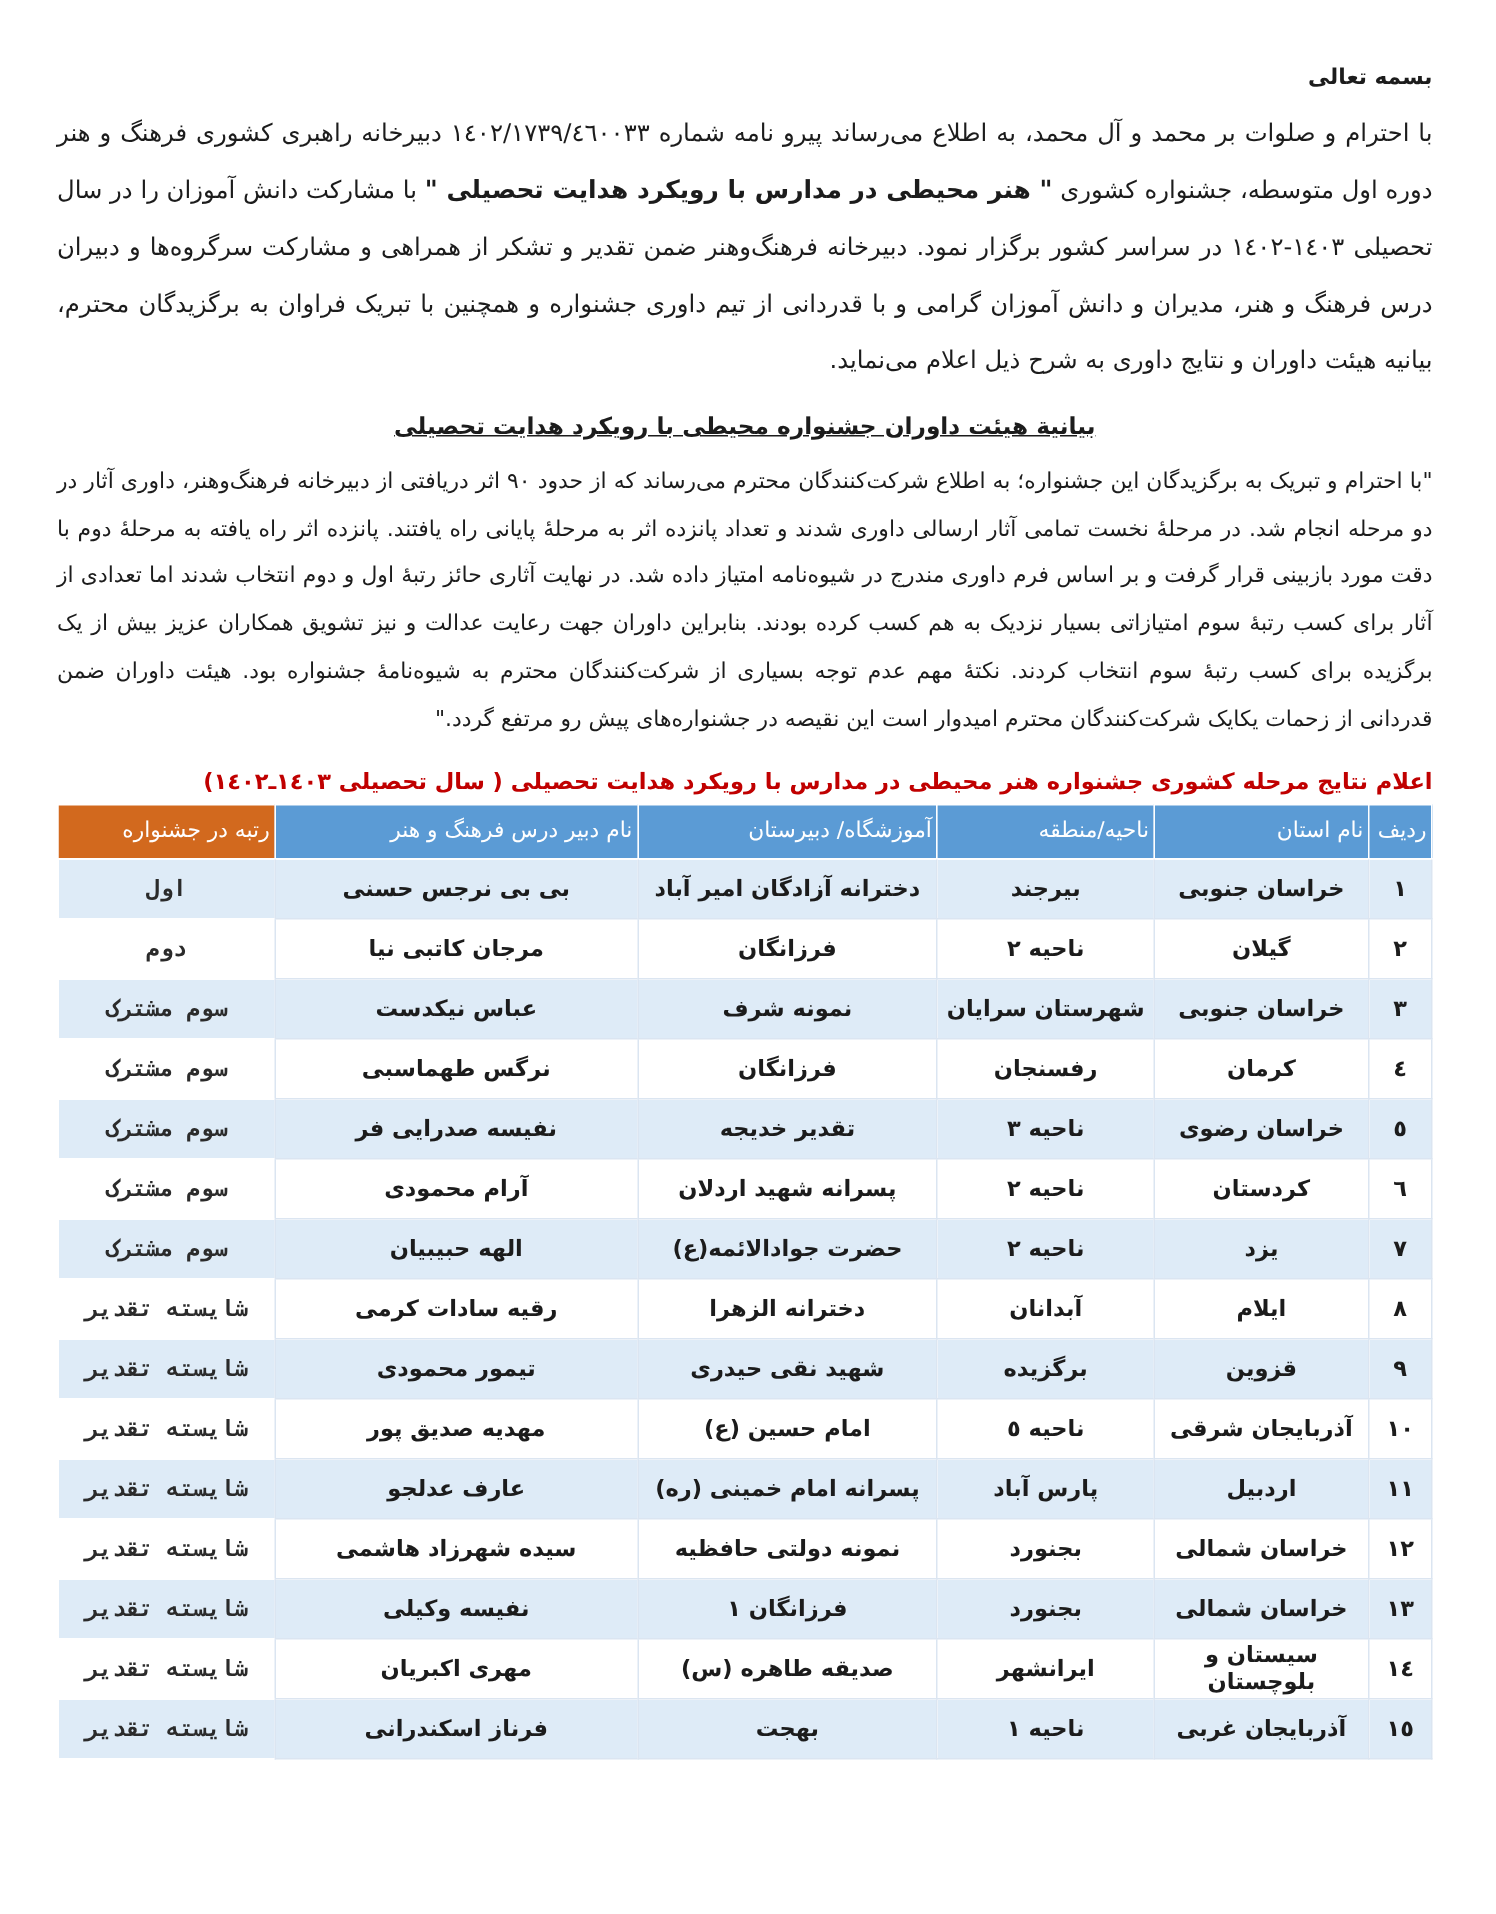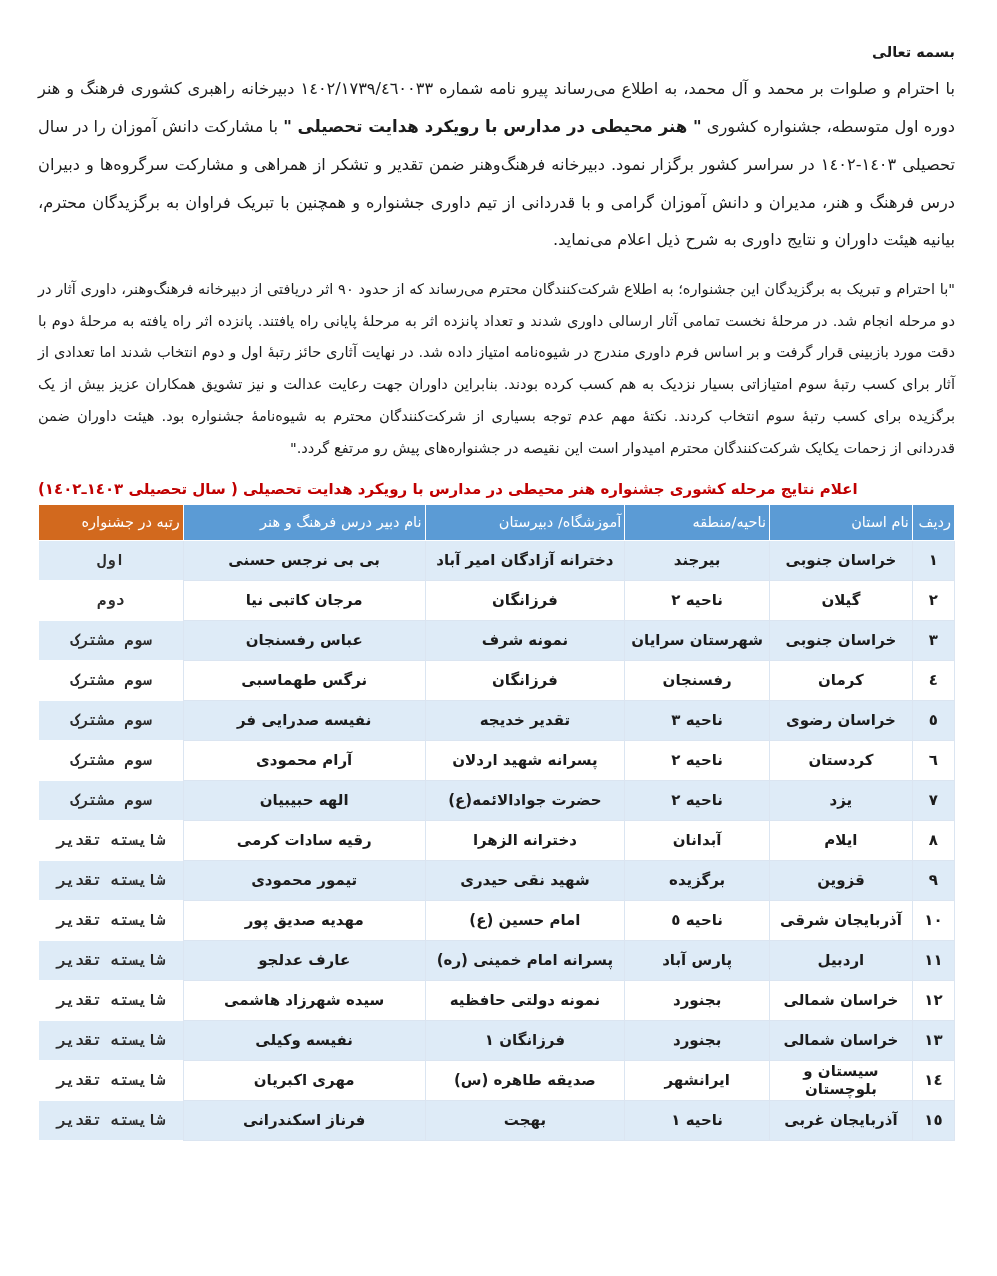--- a/index.html
+++ b/index.html
@@ -26,21 +26,21 @@
   }
   .para-1{font-size:16.2px;line-height:2.32;margin-bottom:14px;}
   .para-1 b{font-size:16.6px;}
   .jury-heading{
     text-align:center;font-weight:bold;font-size:15.5px;
     text-decoration:underline;margin:16px 0 12px 0;
   }
   .para-2{font-size:14.6px;line-height:2.18;margin-bottom:16px;}
   .table-title{
     color:var(--title-red);font-weight:bold;font-size:15px;
-    text-align:left;margin:12px 0 6px 0;
+    text-align:right;margin:12px 0 6px 0;
   }
   table.results{
     width:100%;border-collapse:collapse;table-layout:fixed;
     font-size:15px;font-weight:bold;
   }
   table.results th{
     background:var(--header-blue);color:#ffffff;
     height:36px;border:1.5px solid #ffffff;
     font-size:14.5px;padding:2px 3px;text-align:right;font-weight:normal;
   }
@@ -60,20 +60,21 @@
 </style>
 </head>
 <body>
 
 <div class="page">
 
   <p class="bismillah">بسمه تعالی</p>
 
   <p class="para para-1"><span>با احترام و صلوات بر محمد و آل محمد، به اطلاع می‌رساند پیرو نامه شماره  ١٤٠٢/١٧٣٩/٤٦٠٠٣٣ دبیرخانه راهبری کشوری فرهنگ و هنر دوره اول متوسطه، جشنواره کشوری </span><b>" هنر محیطی در مدارس با رویکرد هدایت تحصیلی "</b><span> با مشارکت دانش آموزان را در سال تحصیلی ١٤٠٣-١٤٠٢ در سراسر کشور برگزار نمود. دبیرخانه فرهنگ‌وهنر ضمن تقدیر و تشکر از همراهی و مشارکت سرگروه‌ها و دبیران درس فرهنگ و هنر، مدیران و دانش آموزان گرامی و با قدردانی از تیم داوری جشنواره و همچنین با تبریک فراوان به برگزیدگان محترم، بیانیه هیئت داوران و نتایج داوری به شرح ذیل اعلام می‌نماید.</span></p>
 
+  <p class="jury-heading">بیانیة هیئت داوران جشنواره محیطی با رویکرد هدایت تحصیلی</p>
 
   <p class="para para-2">"با احترام و تبریک به برگزیدگان این جشنواره؛ به اطلاع شرکت‌کنندگان محترم می‌رساند که از حدود ٩٠ اثر دریافتی از دبیرخانه فرهنگ‌وهنر، داوری آثار در دو مرحله انجام شد. در مرحلهٔ نخست تمامی آثار ارسالی داوری شدند و تعداد پانزده اثر به مرحلهٔ پایانی راه یافتند. پانزده اثر راه یافته به مرحلهٔ دوم با دقت مورد بازبینی قرار گرفت و بر اساس فرم داوری مندرج در شیوه‌نامه امتیاز داده شد. در نهایت آثاری حائز رتبهٔ اول و دوم انتخاب شدند اما تعدادی از آثار برای کسب رتبهٔ سوم امتیازاتی بسیار نزدیک به هم کسب کرده بودند. بنابراین داوران جهت رعایت عدالت و نیز تشویق همکاران عزیز بیش از یک برگزیده برای کسب رتبهٔ سوم انتخاب کردند. نکتهٔ مهم عدم توجه بسیاری از شرکت‌کنندگان محترم به شیوه‌نامهٔ جشنواره بود. هیئت داوران ضمن قدردانی از زحمات یکایک شرکت‌کنندگان محترم امیدوار است این نقیصه در جشنواره‌های پیش رو مرتفع گردد."</p>
 
   <p class="table-title">اعلام نتایج مرحله کشوری جشنواره هنر محیطی در مدارس با رویکرد هدایت تحصیلی ( سال تحصیلی ١٤٠٣ـ١٤٠٢)</p>
 
   <table class="results">
     <colgroup>
       <col style="width:4.6%">
       <col style="width:15.6%">
       <col style="width:15.8%">
@@ -106,21 +107,21 @@
           <td class="district-cell">ناحیه ٢</td>
           <td class="school-cell">فرزانگان</td>
           <td class="teacher-cell">مرجان کاتبی نیا</td>
           <td class="rank-cell">دوم</td>
         </tr>
         <tr>
           <td class="idx-cell">٣</td>
           <td class="province-cell">خراسان جنوبی</td>
           <td class="district-cell">شهرستان سرایان</td>
           <td class="school-cell">نمونه شرف</td>
-          <td class="teacher-cell">عباس رفسنجان</td>
+          <td class="teacher-cell">عباس نیکدست</td>
           <td class="rank-cell">سوم مشترک</td>
         </tr>
         <tr>
           <td class="idx-cell">٤</td>
           <td class="province-cell">کرمان</td>
           <td class="district-cell">رفسنجان</td>
           <td class="school-cell">فرزانگان</td>
           <td class="teacher-cell">نرگس طهماسبی</td>
           <td class="rank-cell">سوم مشترک</td>
         </tr>

